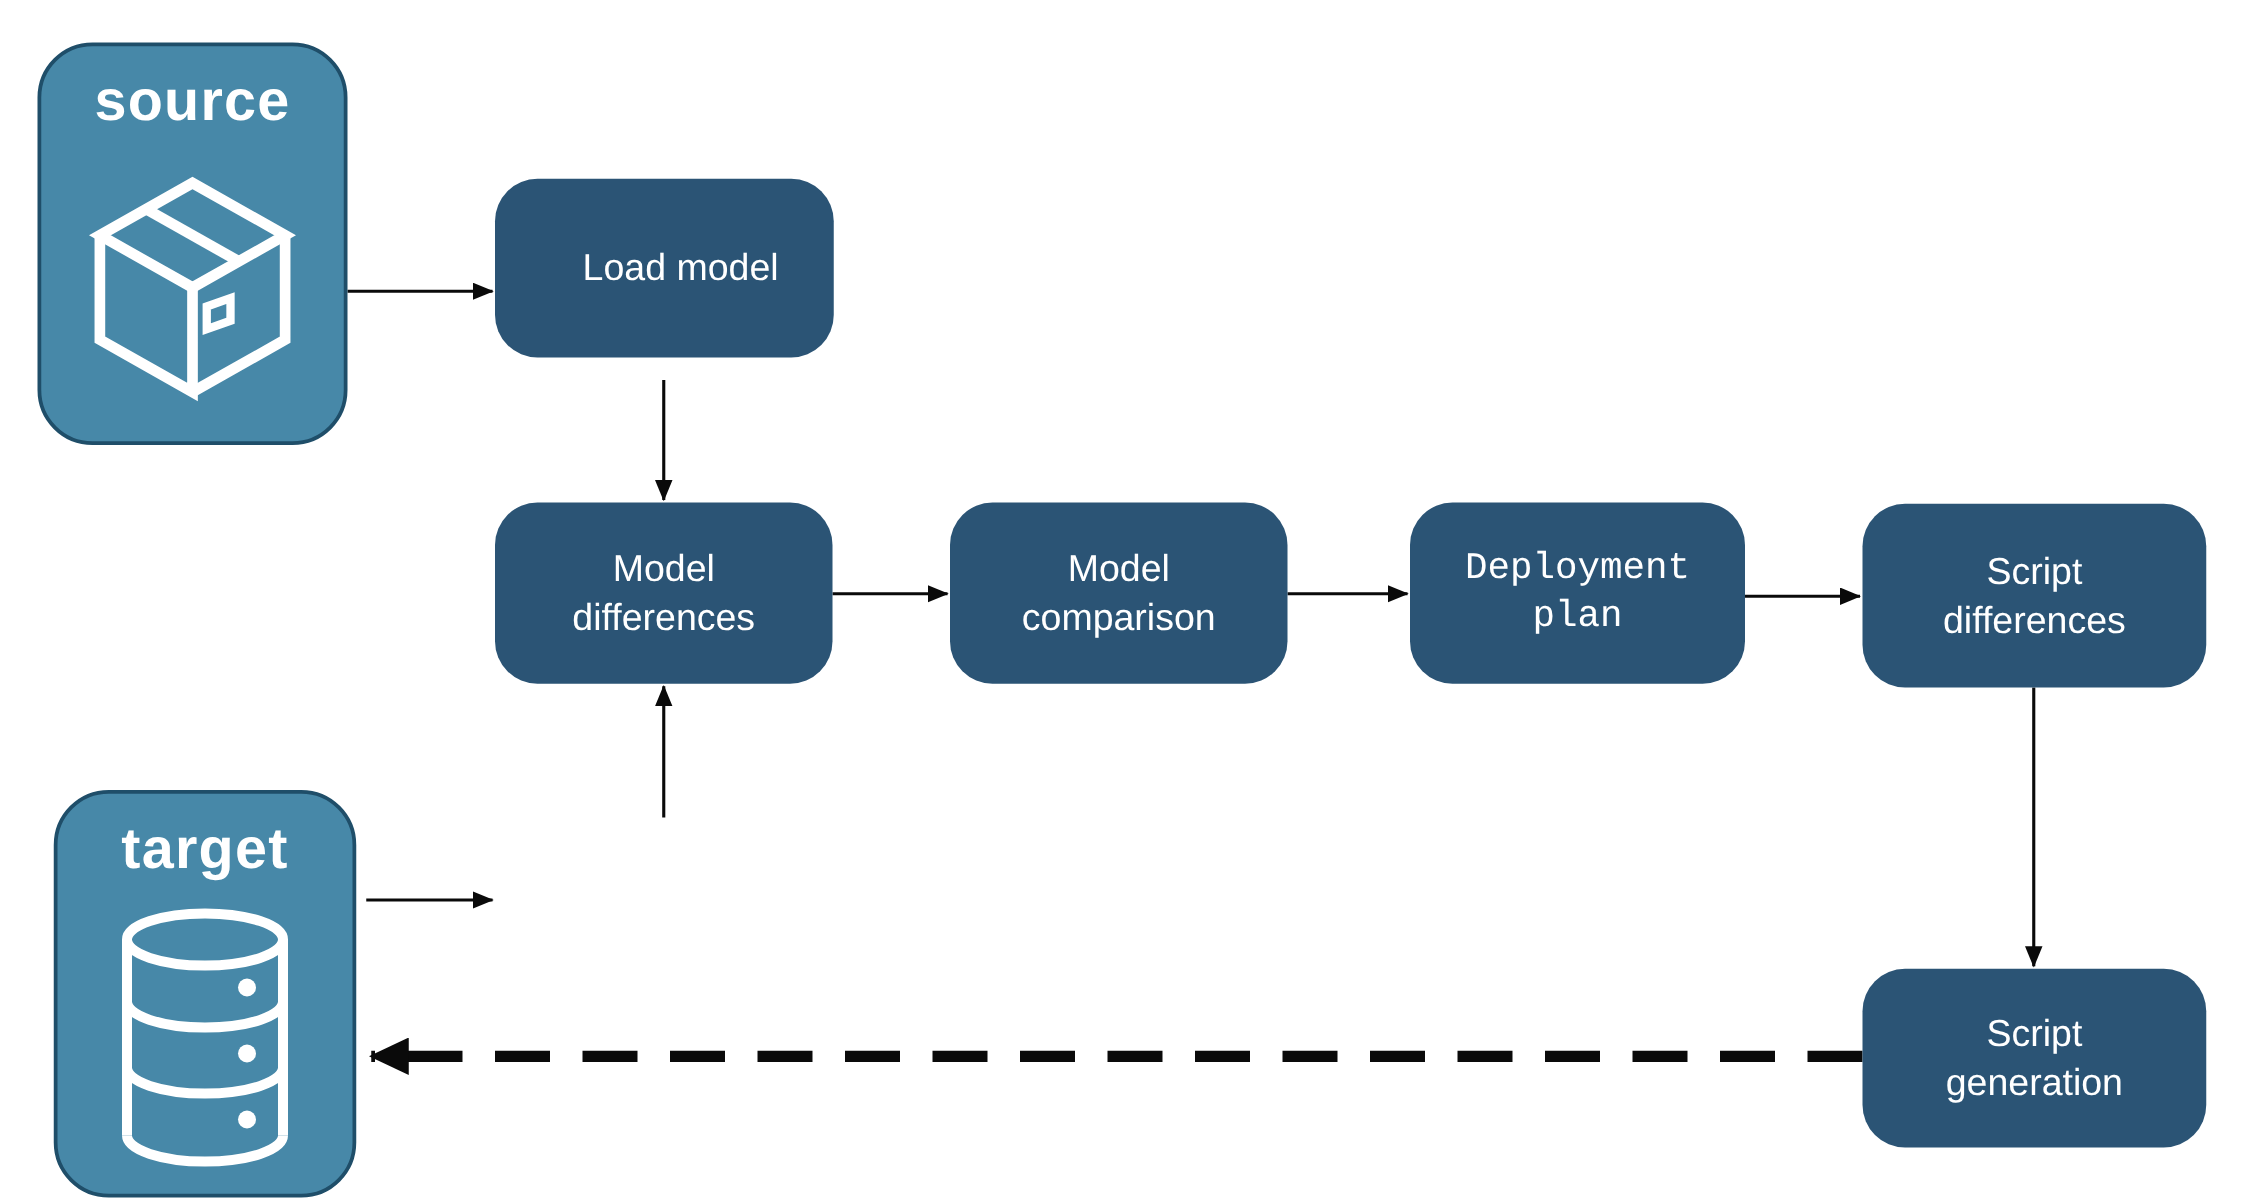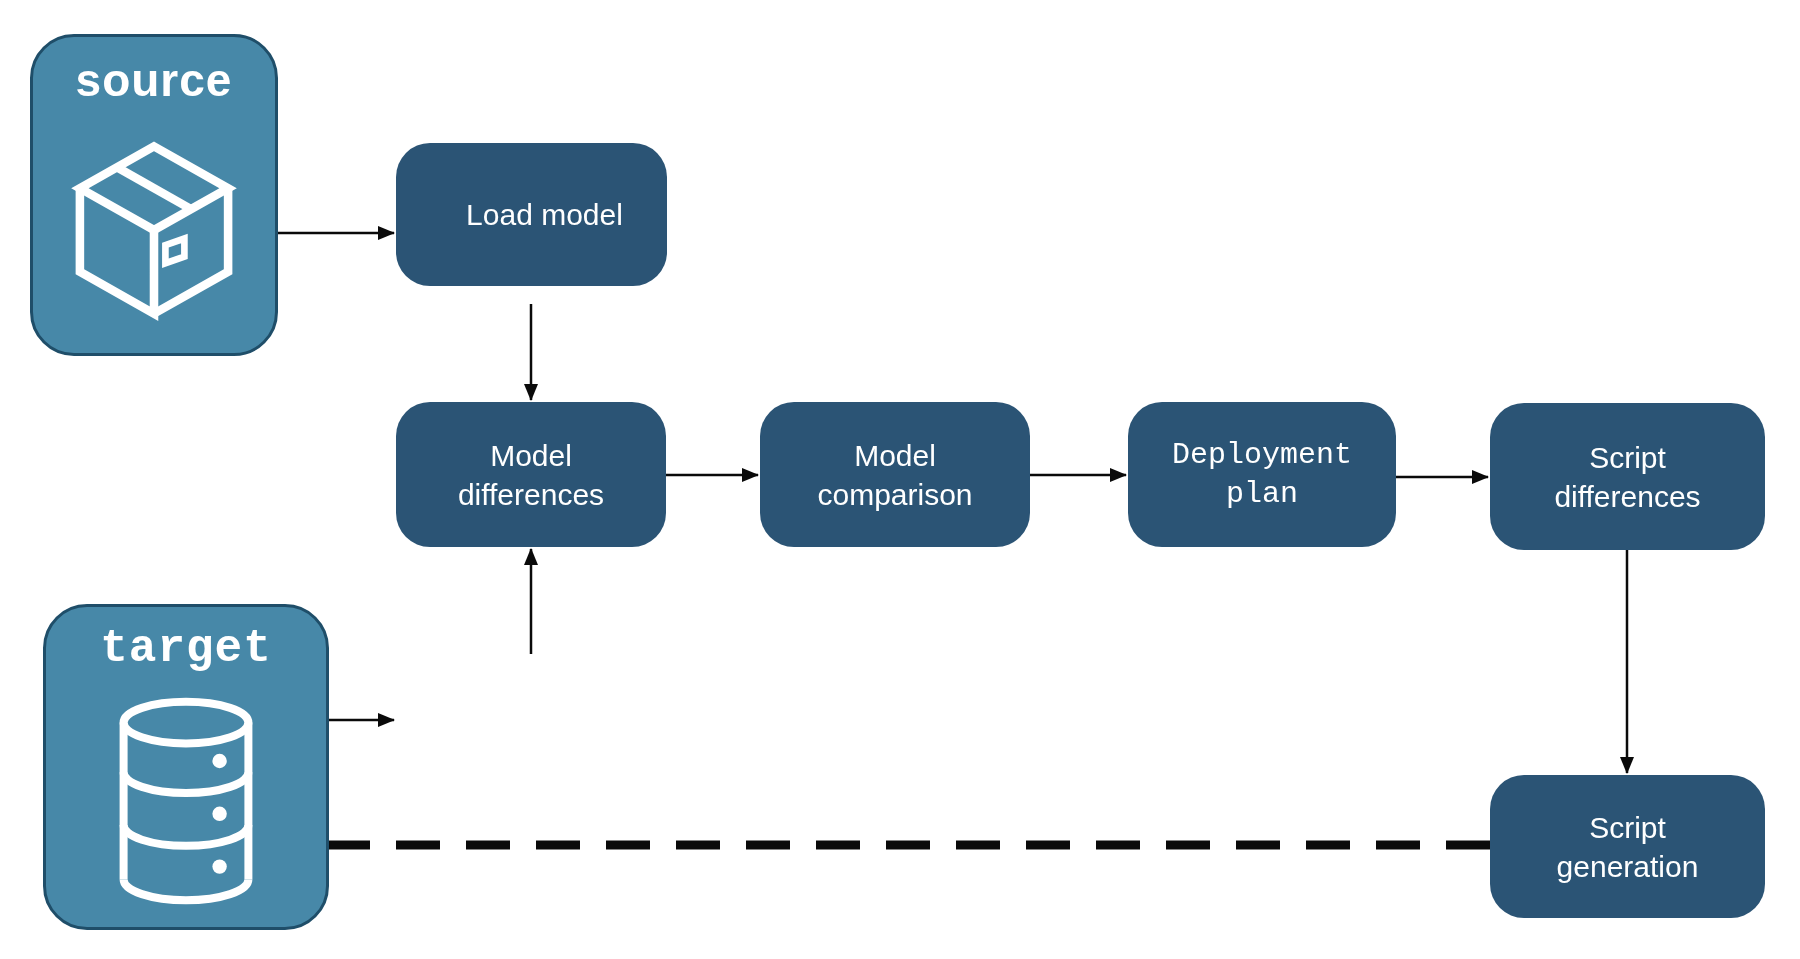--- a/index.html
+++ b/index.html
@@ -85,21 +85,21 @@
       <svg width="190" height="190" viewBox="0 0 100 100" fill="none" stroke="#FFFFFF" stroke-width="4.5" stroke-linejoin="miter">
         <path d="M50,6 L89,28 L50,50 L11,28 Z"></path>
         <path d="M11,28 L11,72 L50,94 L50,50"></path>
         <path d="M89,28 L89,72 L50,94"></path>
         <path d="M30.5,17 L69.5,39"></path>
         <path d="M56,58 L66,54.5 L66,64 L56,67.5 Z" stroke-width="3.5"></path>
       </svg>
     </div>
   </div>
 
-  <div class="endpoint" style="left:43px;top:604px;width:286px;height:326px;font-family:Liberation Mono, monospace;">
+  <div class="endpoint" style="left:43px;top:632px;width:242px;height:326px;">
     <div class="endpoint-label">target</div>
     <div class="endpoint-icon">
       <svg width="160" height="208" viewBox="0 0 100 130" fill="none" stroke="#FFFFFF" stroke-width="5">
         <ellipse cx="50" cy="16" rx="39" ry="13"></ellipse>
         <path d="M11,16 V114"></path>
         <path d="M89,16 V114"></path>
         <path d="M11,114 A39,13 0 0 0 89,114"></path>
         <path d="M11,47 A39,13 0 0 0 89,47"></path>
         <path d="M11,80 A39,13 0 0 0 89,80"></path>
         <circle cx="71" cy="40" r="4.5" fill="#FFFFFF" stroke="none"></circle>

